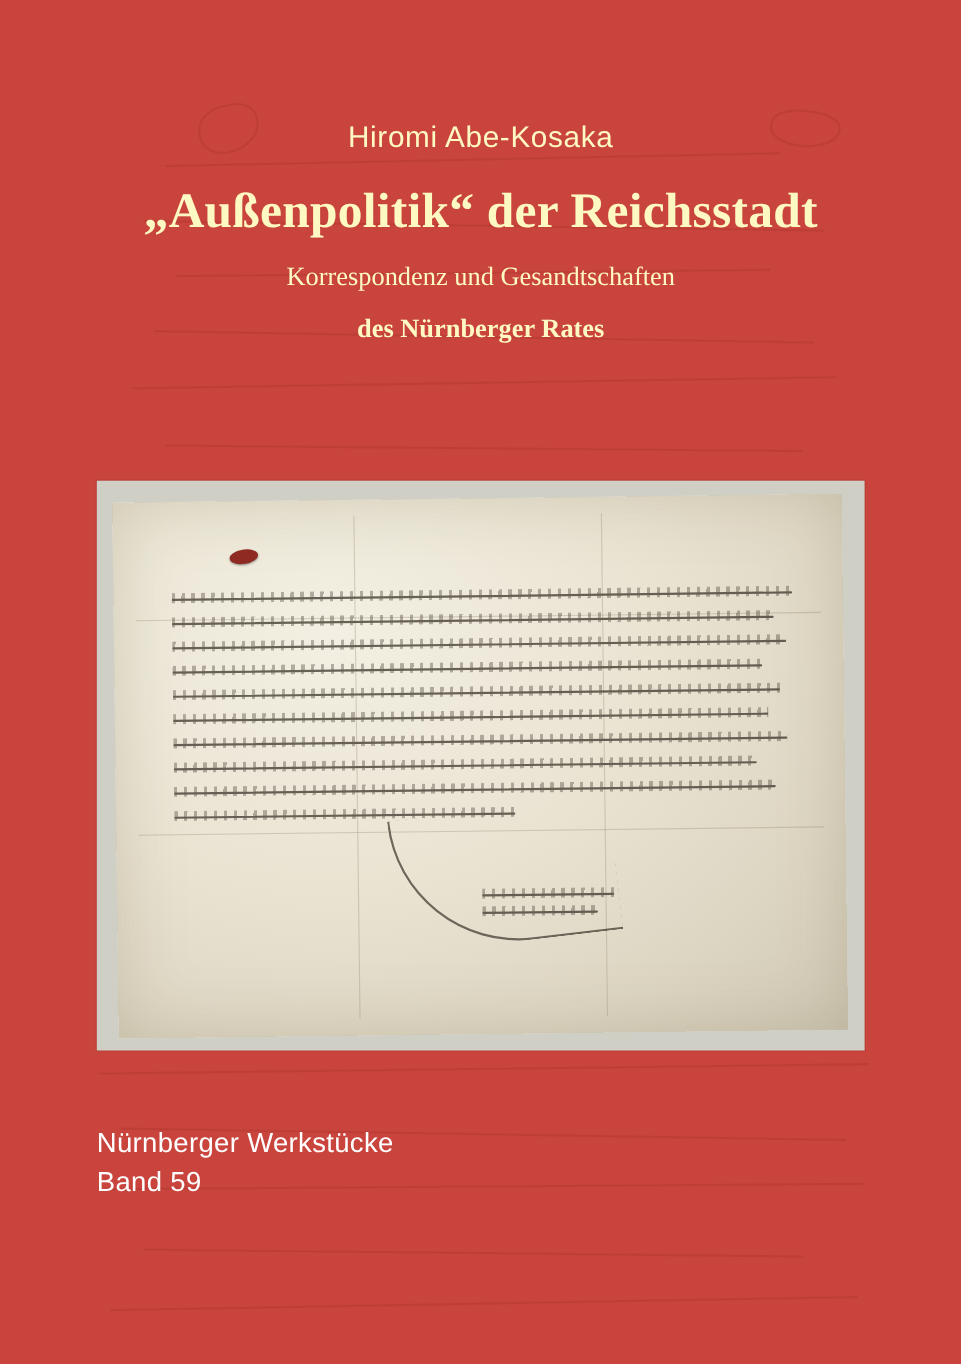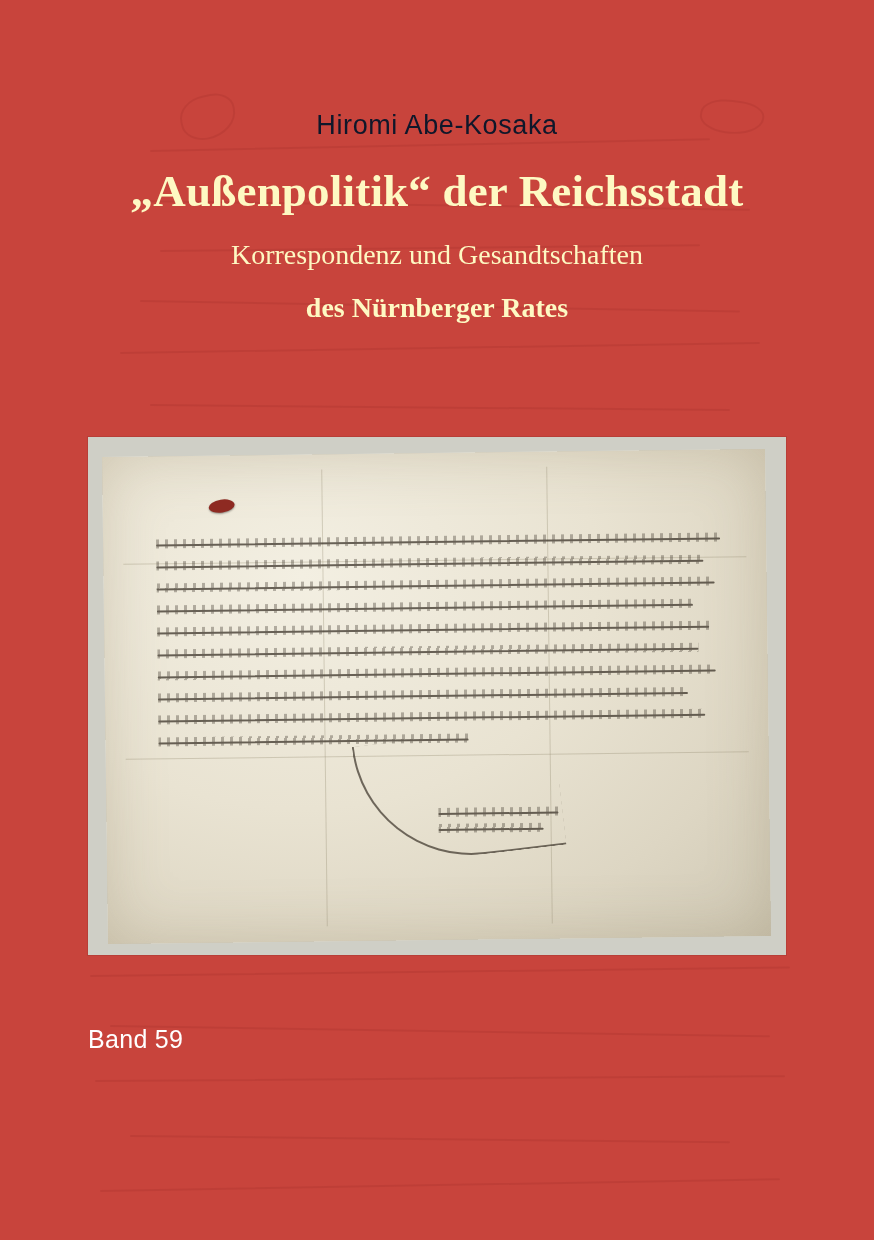--- a/index.html
+++ b/index.html
@@ -36,21 +36,21 @@
     border-radius: 50% 40% 60% 45%;
     background: transparent;
   }
 
   .author {
     position: absolute;
     top: 110px;
     left: 0;
     right: 0;
     text-align: center;
-    color: #0f172a;
+    color: #fef9c3;
     font-size: 27px;
     letter-spacing: 0.6px;
   }
 
   .title-block {
     position: absolute;
     top: 163px;
     left: 0;
     right: 0;
     text-align: center;
@@ -59,21 +59,21 @@
   .title-main {
     font-family: "Liberation Serif", serif;
     font-size: 45px;
     font-weight: 700;
     line-height: 1.28;
     letter-spacing: 0.2px;
     padding: 0 40px;
   }
   .subtitle {
     font-family: "Liberation Serif", serif;
-    font-size: 28px;
+    font-size: 24px;
     font-weight: 400;
     line-height: 1.32;
     margin-top: 16px;
     padding: 0 50px;
   }
 
   
   .photo {
     position: absolute;
     left: 88px;
@@ -220,16 +220,17 @@
       <div class="flourish"></div>
 
       <div class="signature">
         <div class="script-line" style="width:80%;"></div>
         <div class="script-line" style="width:70%;"></div>
       </div>
     </div>
   </div>
 
   <div class="series">
+    <div>Nürnberger Werkstücke</div>
     <div>Band 59</div>
   </div>
 
 </div>
 
 </body></html>

